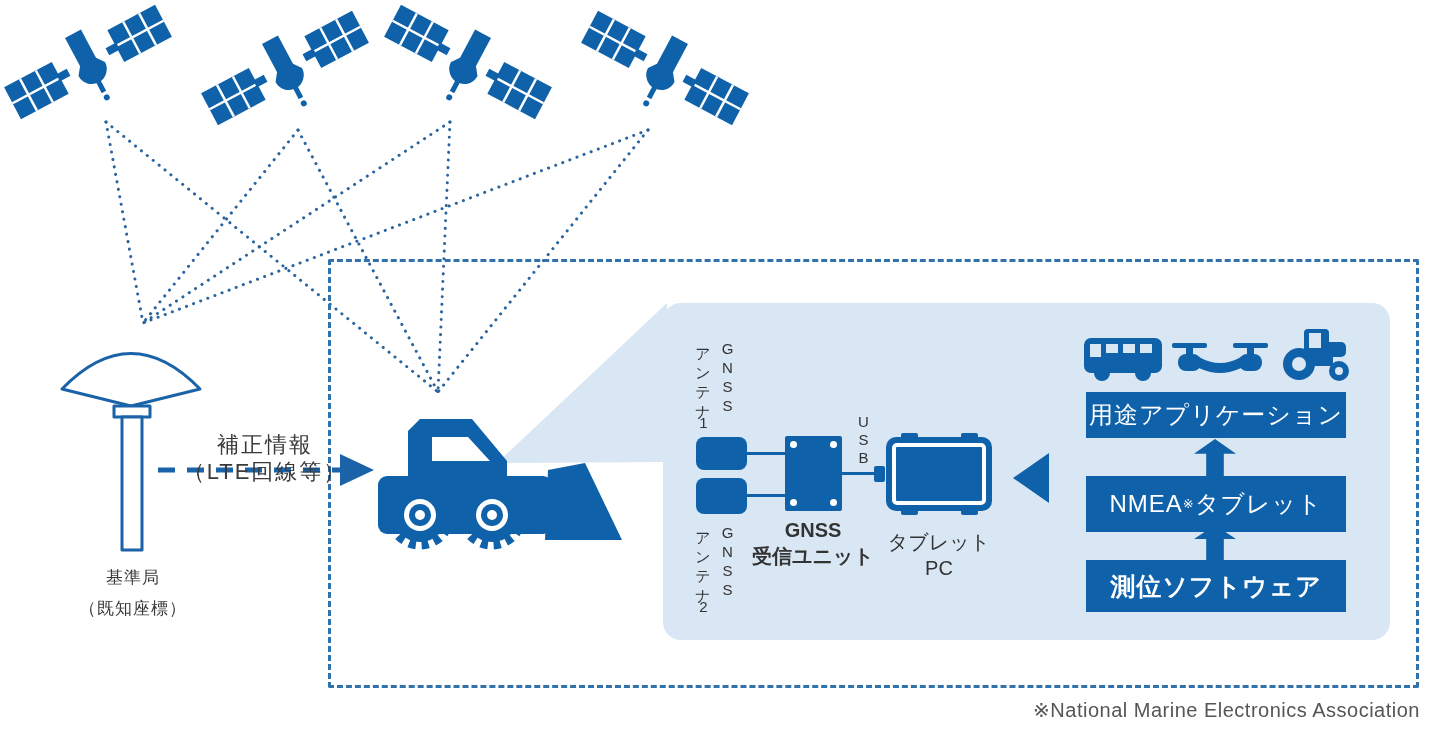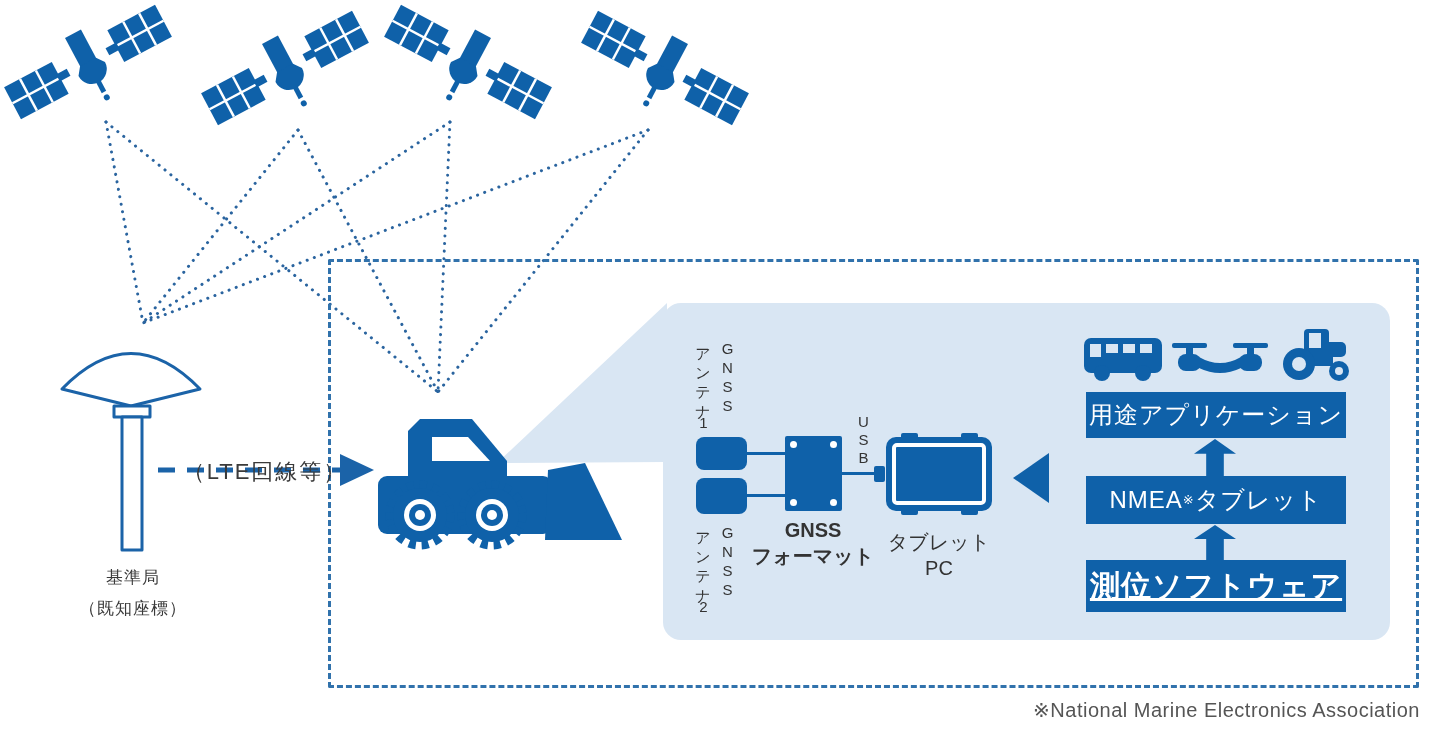--- a/index.html
+++ b/index.html
@@ -151,20 +151,21 @@
         <circle cx="492" cy="515" r="27" fill="#0f61a9"></circle>
         <circle cx="492" cy="515" r="16" fill="#fff"></circle>
         <circle cx="492" cy="515" r="11" fill="#0f61a9"></circle>
         <circle cx="492" cy="515" r="5" fill="#fff"></circle>
       </g>
     </g>
   </svg>
 
   <div class="dashed-box"></div>
 
+  <div class="lbl corr abs" style="left:170px;top:430px;width:190px;">補正情報</div>
   <div class="lbl corr abs" style="left:155px;top:457px;width:220px;">（LTE回線等）</div>
 
   <div class="lbl lbl2 abs" style="left:43px;top:562px;width:180px;">
     <div>基準局</div>
     <div>（既知座標）</div>
   </div>
 
   <div class="lbl lbl2 abs" style="left:380px;top:558px;width:180px;">
   </div>
 
@@ -183,21 +184,21 @@
     <div class="cable" style="left:84px;top:191px;width:38px;"></div>
 
     <div class="recv">
       <div class="screw" style="left:5px;top:5px;"></div>
       <div class="screw" style="right:5px;top:5px;"></div>
       <div class="screw" style="left:5px;bottom:5px;"></div>
       <div class="screw" style="right:5px;bottom:5px;"></div>
     </div>
     <div class="comp-label bold" style="left:85px;top:214px;">
       <div>GNSS</div>
-      <div>フォーマット</div>
+      <div>受信ユニット</div>
     </div>
 
     <div class="vtext" style="left:190px;top:110px;letter-spacing:1px;">USB</div>
     <div class="cable" style="left:179px;top:169px;width:33px;"></div>
     <div class="usb-nub"></div>
 
     <div class="tab-bump" style="left:238px;top:130px;"></div>
     <div class="tab-bump" style="left:298px;top:130px;"></div>
     <div class="tab-bump" style="left:238px;top:206px;"></div>
     <div class="tab-bump" style="left:298px;top:206px;"></div>
@@ -239,26 +240,26 @@
         <circle cx="22" cy="36" r="7" fill="#d9e6f3"></circle>
         <circle cx="62" cy="43" r="10" fill="#0f61a9"></circle>
         <circle cx="62" cy="43" r="4" fill="#d9e6f3"></circle>
       </svg>
     </div>
 
     <div class="stack-box" style="top:89px;height:46px;">
       <span>用途アプリケーション</span>
     </div>
     <div class="up-arrow" style="top:136px;height:37px;"></div>
-    <div class="stack-box" style="top:173px;height:48px;">
+    <div class="stack-box" style="top:173px;height:56px;">
       <span>NMEA</span>
         <sup>※</sup>
         <span>タブレット</span>
     </div>
     <div class="up-arrow" style="top:222px;height:35px;"></div>
-    <div class="stack-box bold" style="top:257px;height:52px;font-size:30px;text-decoration:underline;">
+    <div class="stack-box bold" style="top:257px;height:52px;font-size:25px;">
       <span>測位ソフトウェア</span>
     </div>
   </div>
 
   <div class="footnote">※National Marine Electronics Association</div>
 
 </div>
 
 </body></html>

